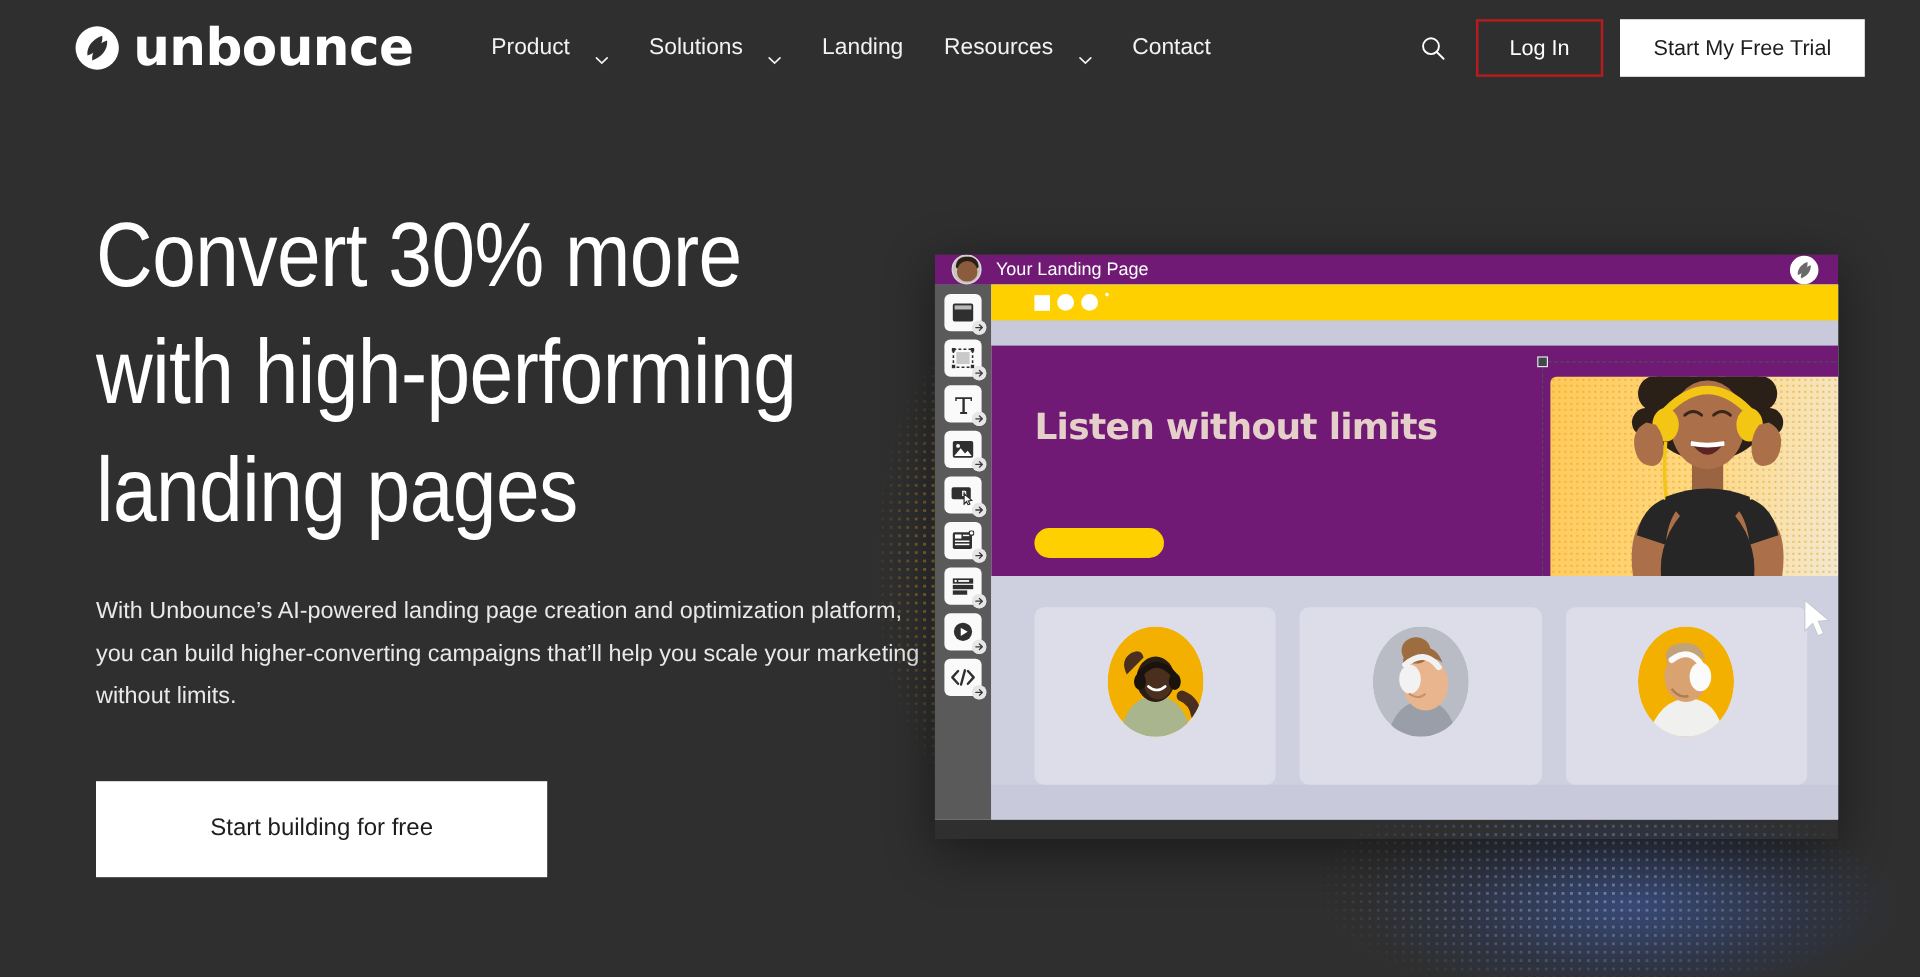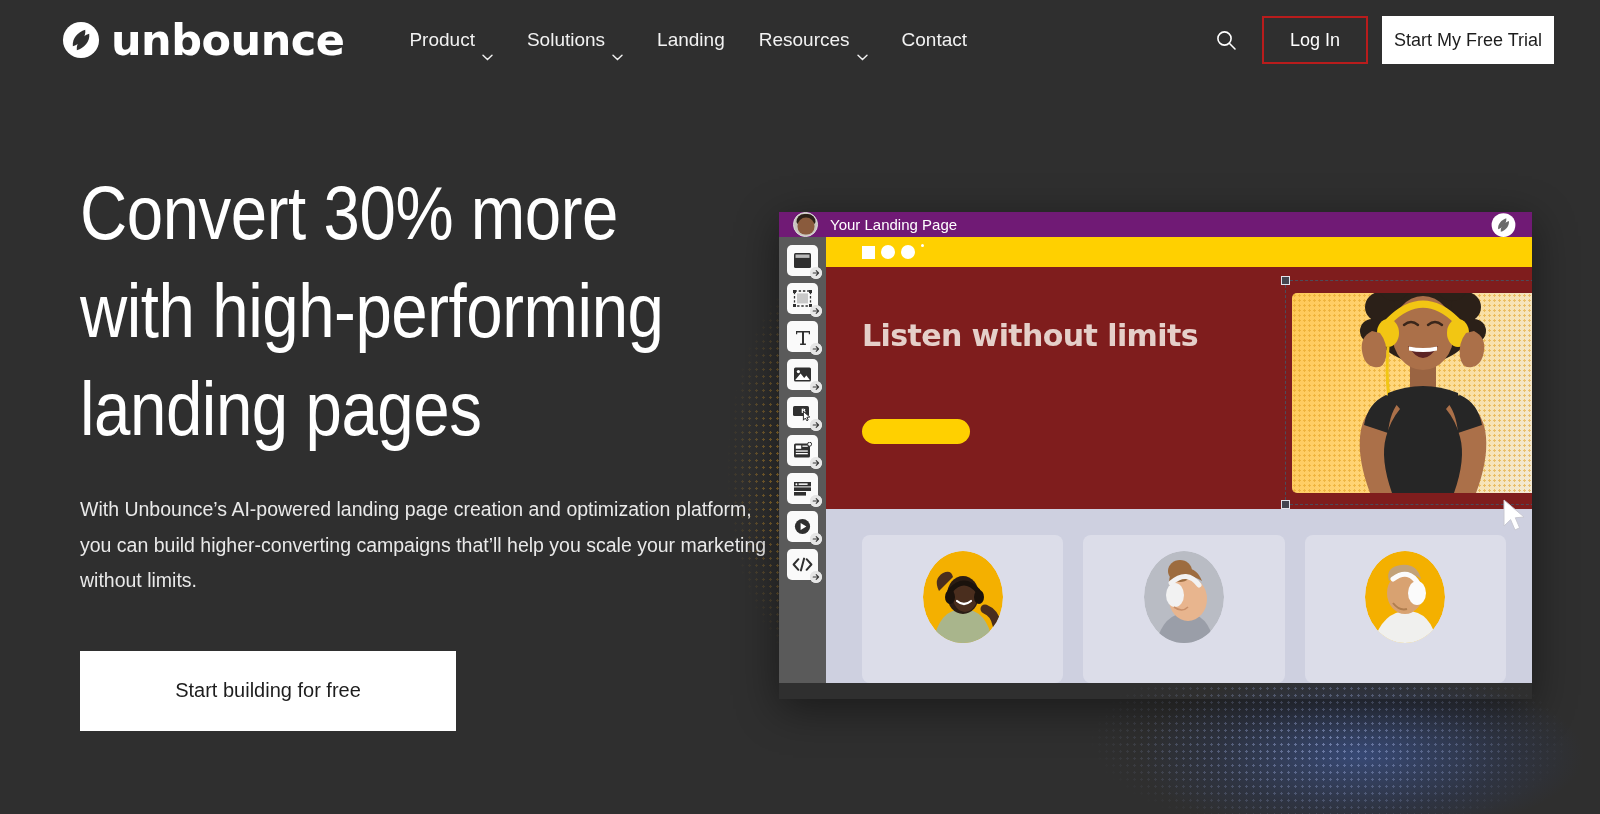--- a/index.html
+++ b/index.html
@@ -85,22 +85,22 @@
   }
 
   .main-nav {
     display: flex;
     align-items: center;
     gap: 0px;
     margin-left: 48px;
   }
   .nav-item {
     display: flex;
-    align-items: flex-end;
-    gap: 7px;
+    align-items: center;
+    gap: 21px;
     color: #f2f2f2;
     font-size: 19px;
     padding: 8px 17px;
     cursor: pointer;
     white-space: nowrap;
   }
   .chev {
     width: 11px; height: 7px;
     display: inline-block;
     margin-top: 3px;
@@ -134,21 +134,21 @@
   .btn-login {
     border: 2px solid #b91c1c;
     color: #ffffff;
     background: transparent;
     padding: 0 26px;
     margin-right: 14px;
   }
   .btn-trial {
     background: #ffffff;
     color: #1d1d1d;
-    padding: 0 12px;
+    padding: 0 28px;
     font-weight: 400;
   }
 
   
   .hero-left {
     position: absolute;
     left: 40px;
     top: 164px;
     width: 700px;
     z-index: 5;
@@ -294,23 +294,24 @@
     align-items: center;
     padding-left: 36px;
     gap: 6px;
   }
   .lp-sq { width: 13px; height: 13px; background: #fff; }
   .lp-ci { width: 14px; height: 14px; background: #fff; border-radius: 50%; }
   .lp-dot { width: 3px; height: 3px; background: #fff; border-radius: 50%; align-self: flex-start; margin-top: 7px; }
 
   .lp-hero {
     position: relative;
-    height: 242px;
-    background: #7f1d1d;
+    height: 192px;
+    background: #701a75;
     overflow: hidden;
+    margin-top: 21px;
   }
   .lp-hero-text {
     position: absolute;
     left: 36px; top: 46px;
     color: #e5cfc9;
     font-size: 30px;
     line-height: 45px;
     font-weight: 700;
     font-family: "DejaVu Sans", sans-serif;
     letter-spacing: -0.6px;

